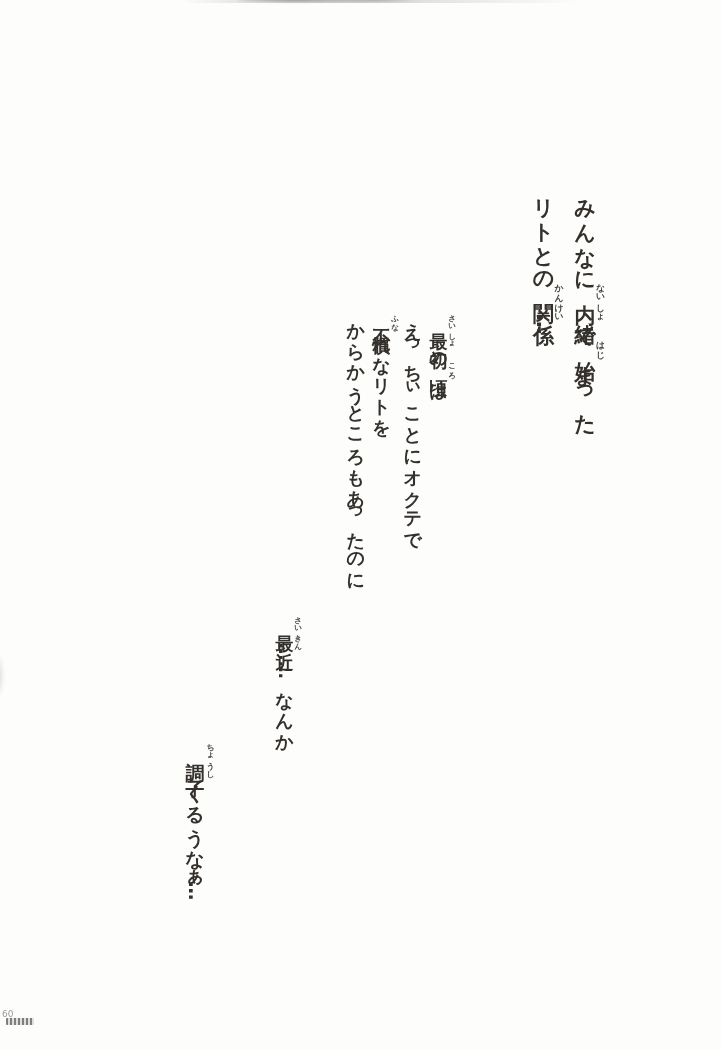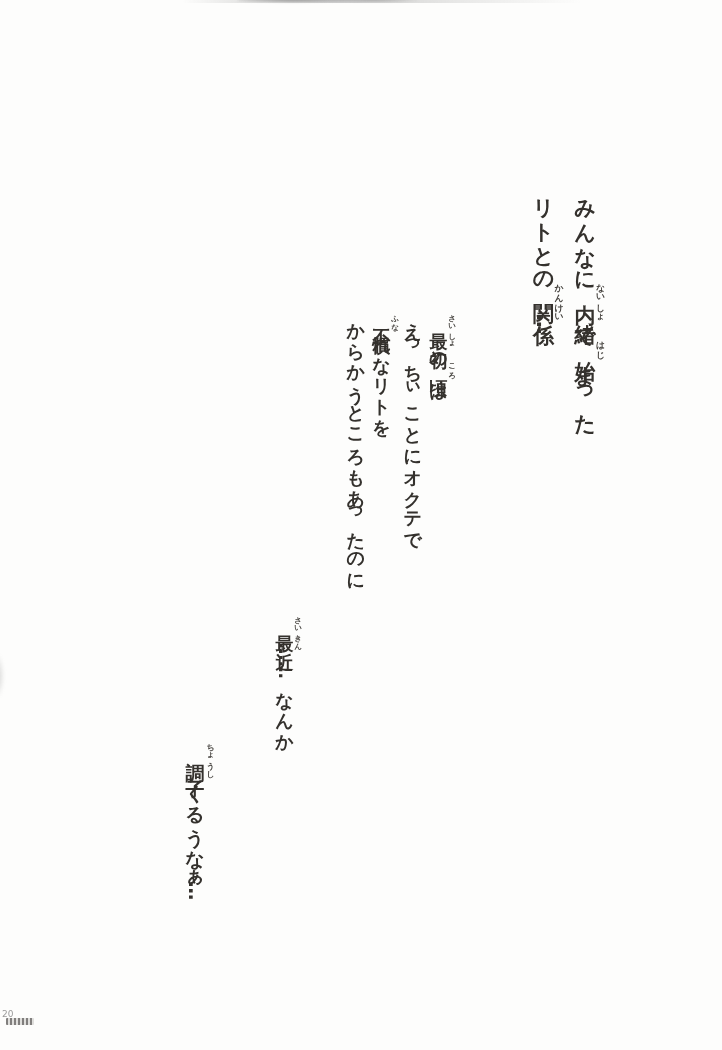--- a/index.html
+++ b/index.html
@@ -116,17 +116,17 @@
     </div>
 
   <div class="vtext" id="block-recently">
       <p class="vcol"><ruby>最近<rt>さいきん</rt></ruby>……なんか</p>
     </div>
 
   <div class="vtext" id="block-pace">
       <p class="vcol"><ruby>調子<rt>ちょうし</rt></ruby>くるうなぁ…</p>
     </div>
 
-  <div class="page-number">20</div>
+  <div class="page-number">60</div>
 
   <div class="artifact-corner-mark"></div>
 
 </div>
 
 </body></html>

